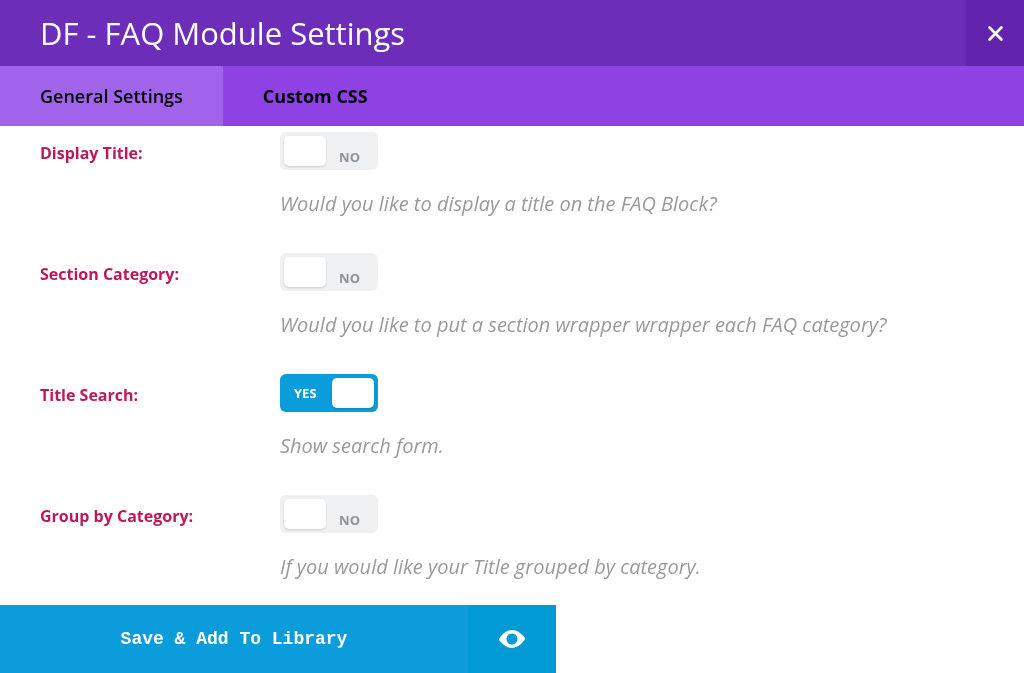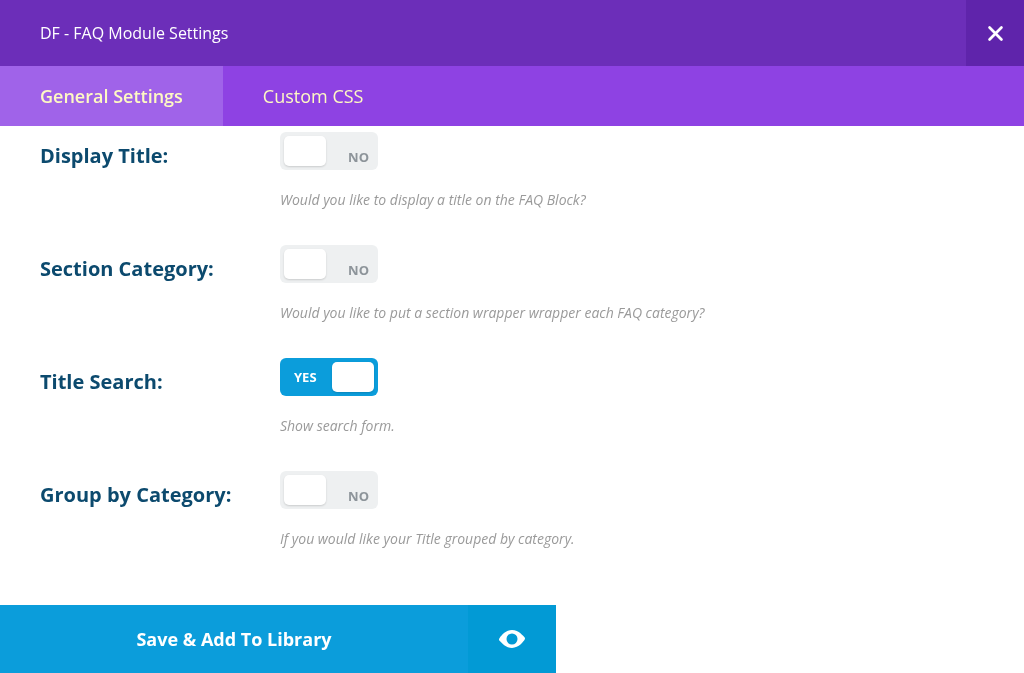--- a/index.html
+++ b/index.html
@@ -1,47 +1,47 @@
 <!DOCTYPE html>
 <html><head>
 <meta charset="utf-8">
 <style>
   * { box-sizing: border-box; margin: 0; padding: 0; }
   html, body { width: 1024px; height: 673px; font-family: "Open Sans", "Helvetica Neue", Arial, sans-serif; background: #fff; }
   .modal { width: 1024px; height: 673px; display: flex; flex-direction: column; position: relative; }
   
   .header { background: #6c2eb9; color: #fff; display: flex; align-items: center; height: 66px; position: relative; }
-  .header-title { font-size: 16px; font-weight: 400; padding-left: 40px; }
+  .header-title { font-size: 31px; font-weight: 400; padding-left: 40px; }
   .close-btn { position: absolute; top: 0; right: 0; width: 58px; height: 66px; background: #5f24ab; display: flex; align-items: center; justify-content: center; }
   .close-btn svg { width: 17px; height: 17px; fill: #fff; }
   
-  .tabs { background: #8e42e3; color: #fef9c3; height: 60px; display: flex; align-items: stretch; }
+  .tabs { background: #8e42e3; color: #000000; height: 60px; display: flex; align-items: stretch; }
   .tab { display: flex; align-items: center; padding: 0 40px; font-size: 18px; font-weight: 600; cursor: pointer; }
   .tab.active { background: #a063e9; }
-  .tab.inactive { font-weight: 400; text-align: center; }
+  .tab.inactive { font-weight: 700; text-align: center; }
   
   .content { flex: 1; overflow: hidden; padding: 0 40px; background: #fff; }
   .row { display: flex; align-items: flex-start; padding-top: 36px; }
   .row.first { padding-top: 6px; }
   .label-col { width: 240px; flex-shrink: 0; }
-  .label-col .label { font-size: 20px; font-weight: 700; color: #0c4a6e; padding-top: 10px; display: inline-block; }
+  .label-col .label { font-size: 16px; font-weight: 700; color: #be185d; padding-top: 10px; display: inline-block; }
   .field-col { flex: 1; }
-  .field-col .hint { color: #9a9a9a; font-style: italic; font-size: 14px; margin-top: 20px; }
+  .field-col .hint { color: #9a9a9a; font-style: italic; font-size: 20px; margin-top: 20px; }
   
   .toggle { width: 98px; height: 38px; border-radius: 6px; position: relative; display: flex; align-items: center; }
   .toggle.off { background: #eef0f1; }
   .toggle.on  { background: #0b9ddb; }
   .toggle .knob { width: 42px; height: 30px; border-radius: 5px; background: #fff; position: absolute; top: 4px; box-shadow: 0 1px 2px rgba(0,0,0,0.15); }
   .toggle.off .knob { left: 4px; }
   .toggle.on  .knob { right: 4px; }
   .toggle .txt { font-size: 13px; font-weight: 700; position: absolute; }
-  .toggle.off .txt { right: 9px; color: #8d949a; margin-top: 12px; }
+  .toggle.off .txt { right: 18px; color: #8d949a; margin-top: 12px; }
   .toggle.on  .txt { left: 14px; color: #fff; }
   
-  .footer { height: 68px; display: flex; }
+  .footer { height: 68px; display: flex; font-family: Liberation Mono, monospace; }
   .btn { display: flex; align-items: center; justify-content: center; color: #fff; font-size: 18px; font-weight: 700; cursor: pointer; }
   .btn-save-lib { background: #0b9ddb; flex: 0 0 468px; }
   .btn-preview  { background: #029ad5; flex: 0 0 88px; }
   .btn-preview svg { width: 26px; height: 18px; fill: #fff; }
   .btn-save-exit { background: #17c0a7; flex: 1; }
 </style>
 </head>
 <body>
 
 <div class="modal">

